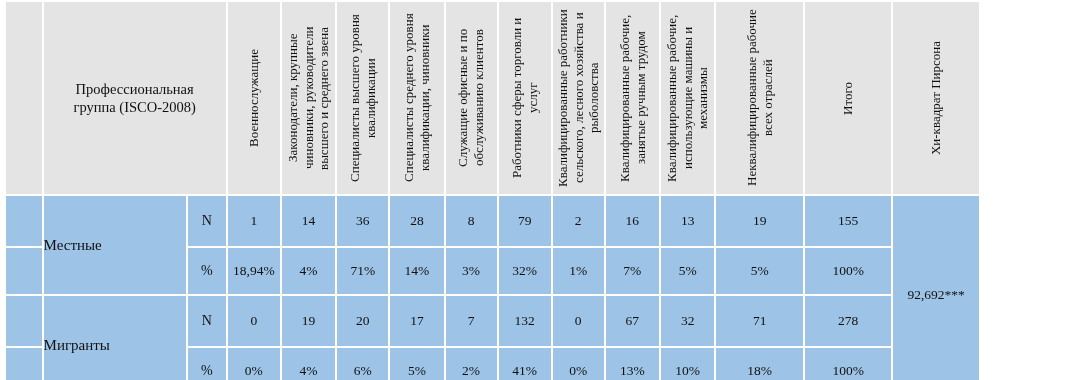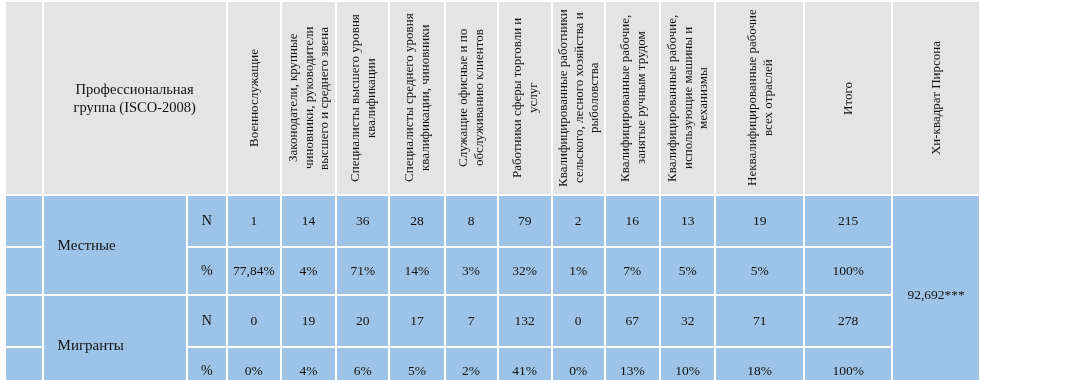--- a/index.html
+++ b/index.html
@@ -22,21 +22,21 @@
     white-space:normal;
     overflow:hidden;
     font-size:13px;
     line-height:1.2;
   }
   td.hrot{overflow:hidden;}
   td.hrot .rotwrap{height:192px;display:flex;align-items:center;justify-content:center;overflow:hidden;}
 
   
   tr.dat td{background:#9dc3e6;font-size:13.5px;}
-  tr.dat td.lbl{text-align:left;padding-left:14px;font-size:15px;}
+  tr.dat td.lbl{text-align:left;padding-left:0;font-size:15px;}
   tr.dat td.np{font-size:14px;}
   td.chi{background:#9dc3e6;font-size:15px;line-height:1.25;}
   .leftgap{background:#e4e4e4;}
   tr.rN td{height:50px;}
   tr.rP td{height:46px;}
 </style>
 </head>
 <body>
 
 <div id="tbl-wrap">
@@ -135,27 +135,27 @@
       <td>1</td>
       <td>14</td>
       <td>36</td>
       <td>28</td>
       <td>8</td>
       <td>79</td>
       <td>2</td>
       <td>16</td>
       <td>13</td>
       <td>19</td>
-      <td>215</td>
+      <td>155</td>
       <td class="chi" rowspan="4">92,692***</td>
     </tr>
     <tr class="dat rP">
       <td class="leftgap"></td>
       <td class="np">%</td>
-      <td>77,84%</td>
+      <td>18,94%</td>
       <td>4%</td>
       <td>71%</td>
       <td>14%</td>
       <td>3%</td>
       <td>32%</td>
       <td>1%</td>
       <td>7%</td>
       <td>5%</td>
       <td>5%</td>
       <td>100%</td>

